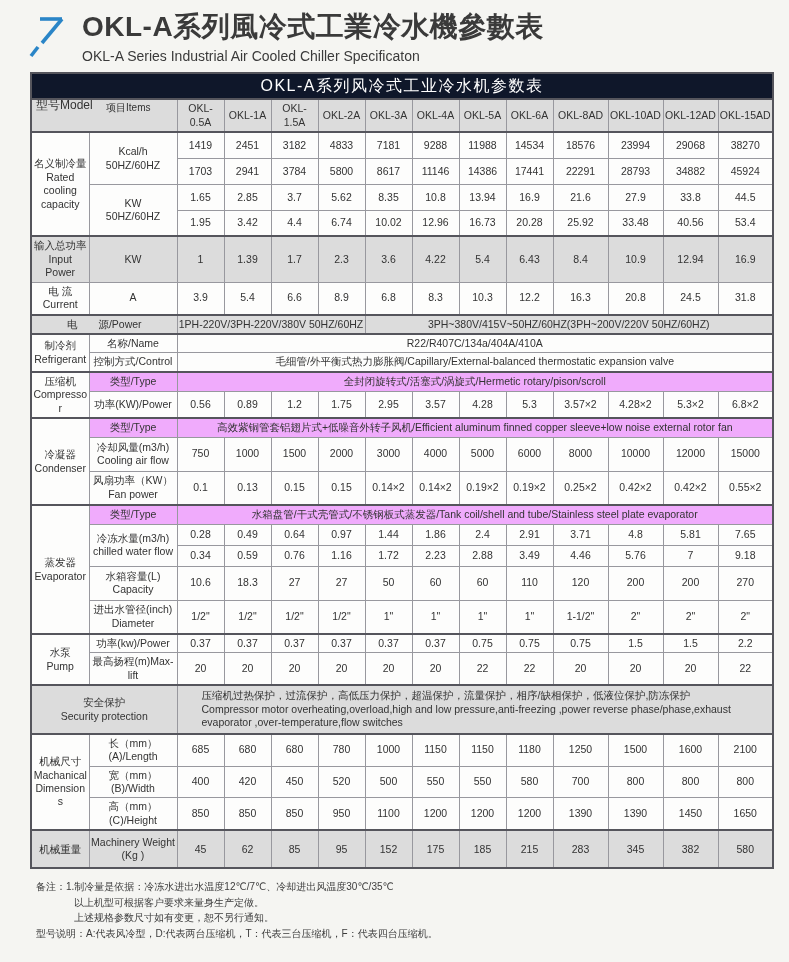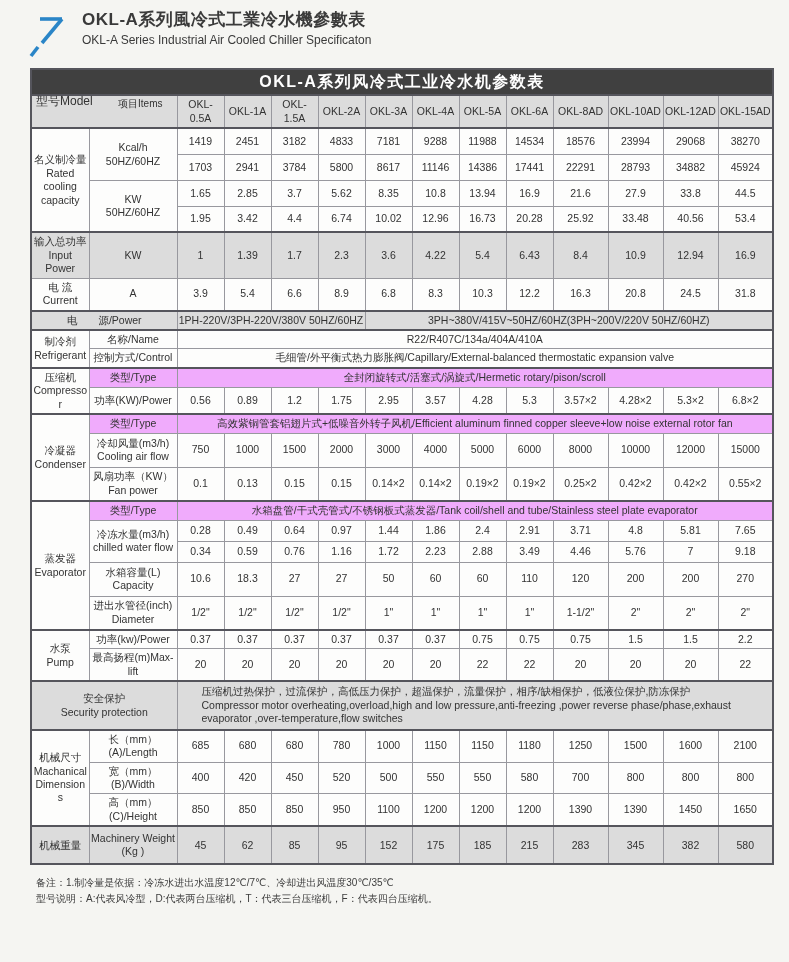--- a/index.html
+++ b/index.html
@@ -7,22 +7,22 @@
   body {
     background: #f5f5f2;
     font-family: "Liberation Sans", "DejaVu Sans", sans-serif;
     color: #333;
     height: 962px;
     overflow: hidden;
   }
   
   .page-header { display: flex; align-items: flex-start; padding: 8px 0 0 28px; gap: 12px; }
   .logo { width: 42px; height: 50px; flex: 0 0 auto; margin-top: 2px; }
-  .title-zh { font-size: 17px; font-weight: bold; color: #3a3a3a; letter-spacing: .5px; }
-  .title-en { font-size: 12px; font-weight: 500; color: #3a3a3a; margin-top: 2px; text-align: right; }
+  .title-zh { font-size: 28px; font-weight: bold; color: #3a3a3a; letter-spacing: .5px; }
+  .title-en { font-size: 14px; font-weight: 500; color: #3a3a3a; margin-top: 2px; }
 
   
   table {
     border-collapse: collapse;
     table-layout: fixed;
     width: 742px;
     margin: 8px 0 0 30px;
     background: #fdfdfc;
     border: 2px solid #55555c;
   }
@@ -33,37 +33,37 @@
     text-align: center;
     vertical-align: middle;
     padding: 2px 1px;
     line-height: 1.28;
     overflow: hidden;
     word-break: break-word;
   }
   tr.sec td, tr.sec th { border-top: 2px solid #55555c; }
 
   .banner-cell {
-    background: #404040; color: #fff;
-    font-size: 16px; font-weight: bold;
+    background: #0f172a; color: #fff;
+    font-size: 16px; font-weight: normal;
     height: 25px; letter-spacing: 1.5px;
     border: 1px solid #1ba6e3;
   }
   tr.shade td, tr.shade th { background: #dcdcdc; }
   td.shadecell { background: #f0abfc; }
   td.cat { background: #fdfdfc; }
 
   th.corner {
     position: relative; height: 29px;
     background-image: linear-gradient(to bottom right,
       transparent calc(50% - 0.8px), #777 calc(50% - 0.8px),
       #777 calc(50% + 0.8px), transparent calc(50% + 0.8px));
   }
   .corner .model { position: absolute; left: 4px; bottom: 18px; font-size: 12px; }
-  .corner .items { position: absolute; right: 14px; top: 2px; font-size: 10px; }
+  .corner .items { position: absolute; right: 26px; top: 2px; font-size: 10px; }
 
   tr.h24 td { height: 26px; }
   tr.h17 td { height: 18px; }
   tr.h20 td { height: 21px; margin-top: 46px; }
   tr.h32 td { height: 34px; }
   tr.h36 td { height: 38px; }
 
   .line { display: block; }
   td.left-text { text-align: left; padding: 3px 24px; }
   .sec-zh { display: block; }
@@ -520,14 +520,16 @@
         <td>283</td>
         <td>345</td>
         <td>382</td>
         <td>580</td>
       </tr>
 </tbody>
   </table>
 
 <div class="notes">
   <div>备注：1.制冷量是依据：冷冻水进出水温度12℃/7℃、冷却进出风温度30℃/35℃</div>
+  <div class="ind2">以上机型可根据客户要求来量身生产定做。</div>
+  <div class="ind2">上述规格参数尺寸如有变更，恕不另行通知。</div>
   <div>型号说明：A:代表风冷型，D:代表两台压缩机，T：代表三台压缩机，F：代表四台压缩机。</div>
 </div>
 
 </body></html>

